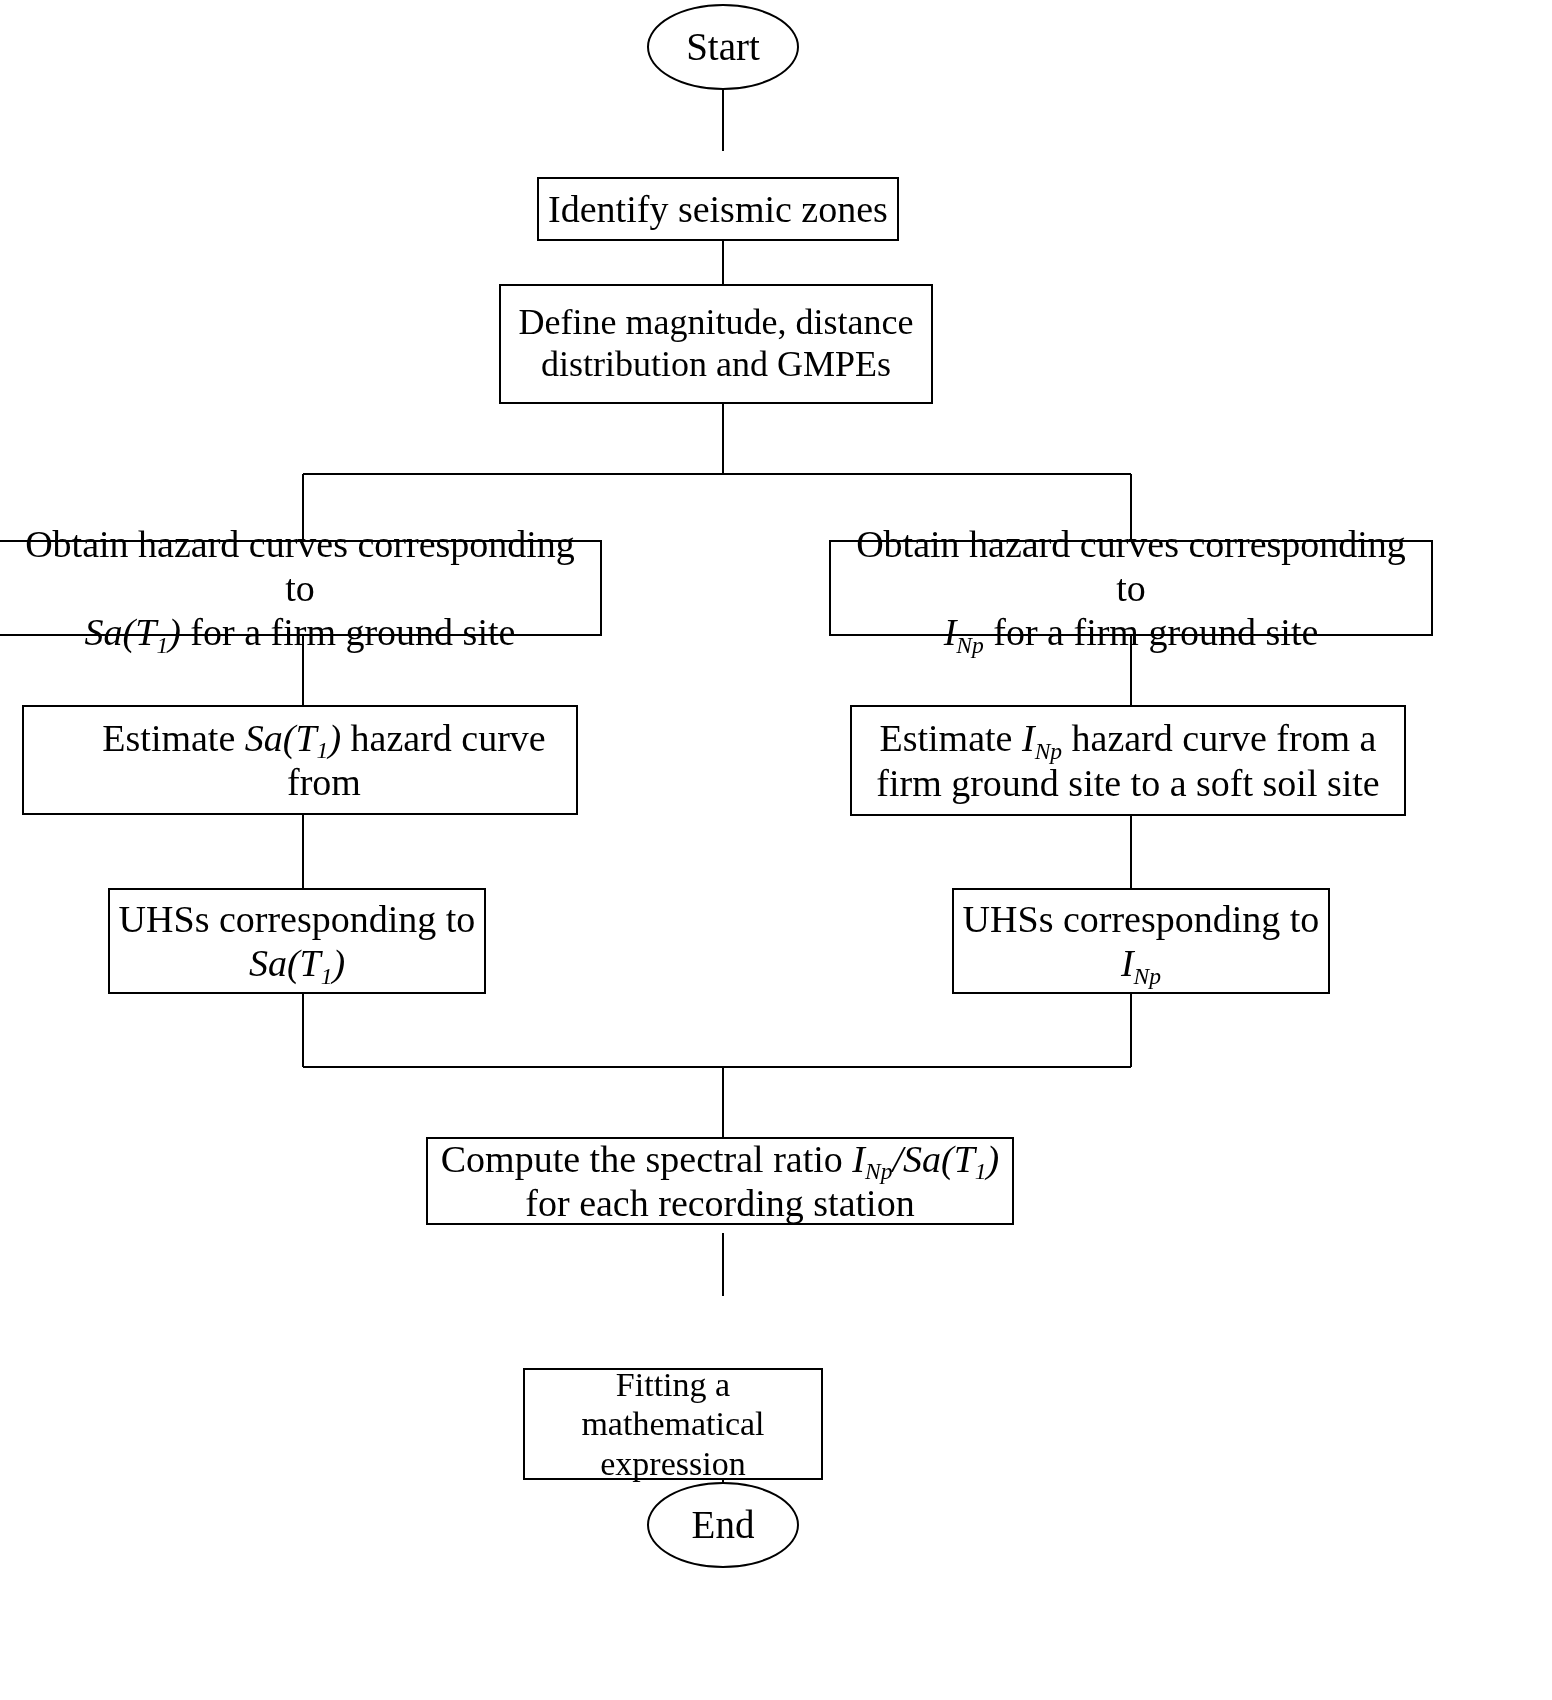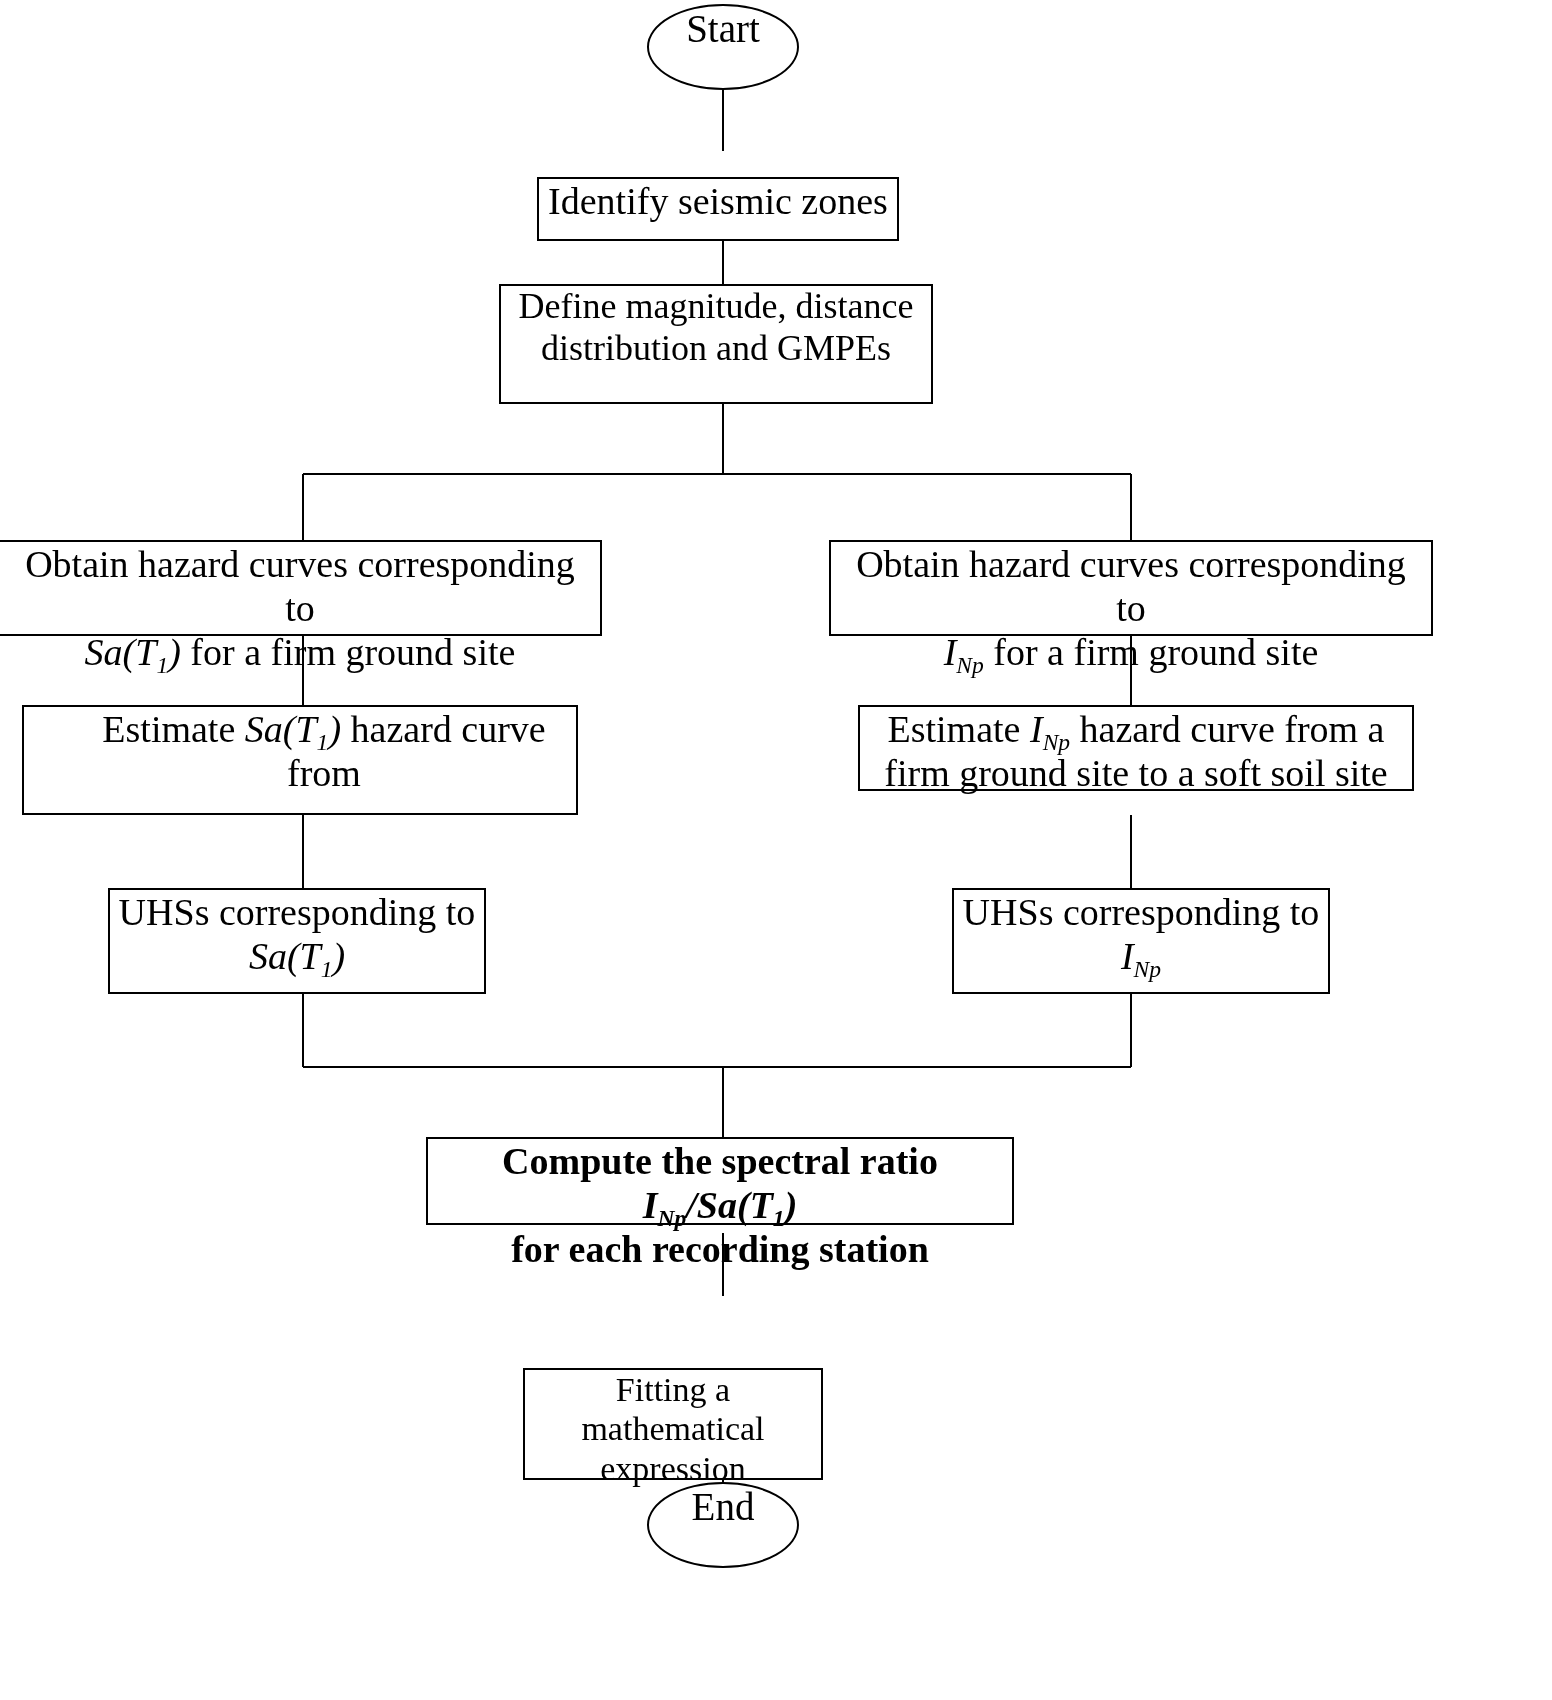--- a/index.html
+++ b/index.html
@@ -21,21 +21,21 @@
     left: 0;
     top: 0;
     width: 1552px;
     height: 1700px;
     pointer-events: none;
   }
   .node {
     position: absolute;
     box-sizing: border-box;
     display: flex;
-    align-items: flex-start;
+    align-items: center;
     justify-content: center;
     text-align: center;
     background: #ffffff;
     color: #000000;
     line-height: 1.16;
   }
   .box {
     border: 2px solid #000000;
   }
   .terminator {
@@ -59,24 +59,24 @@
     top: 0.32em;
     font-style: italic;
   }
   
   #n-start      { left: 647px;  top: 4px;    width: 152px; height: 86px;  font-size: 39px; }
   #n-zones      { left: 537px;  top: 151px;  width: 362px; height: 64px;  font-size: 38px; margin-top: 26px; }
   #n-define     { left: 499px;  top: 284px;  width: 434px; height: 120px; font-size: 36px; }
   #n-haz-left   { left: -2px;   top: 540px;  width: 604px; height: 96px;  font-size: 38px; }
   #n-haz-right  { left: 829px;  top: 540px;  width: 604px; height: 96px;  font-size: 38px; }
   #n-est-left   { left: 22px;   top: 705px;  width: 556px; height: 110px; font-size: 38px; padding-left: 48px; }
-  #n-est-right  { left: 850px;  top: 705px;  width: 556px; height: 86px; font-size: 38px; margin-left: 8px; }
+  #n-est-right  { left: 850px;  top: 705px;  width: 556px; height: 111px; font-size: 38px; }
   #n-uhs-left   { left: 108px;  top: 888px;  width: 378px; height: 106px; font-size: 38px; }
   #n-uhs-right  { left: 952px;  top: 888px;  width: 378px; height: 106px; font-size: 38px; }
-  #n-compute    { left: 426px;  top: 1137px; width: 588px; height: 88px;  font-size: 38px; font-weight: bold; }
+  #n-compute    { left: 426px;  top: 1137px; width: 588px; height: 88px;  font-size: 38px; }
   #n-fitting    { left: 523px;  top: 1368px; width: 300px; height: 112px; font-size: 34px; }
   #n-end        { left: 647px;  top: 1482px; width: 152px; height: 86px;  font-size: 39px; }
 </style>
 </head>
 <body>
 
 <div id="canvas">
 
   <svg class="wires" viewBox="0 0 1552 1700" xmlns="http://www.w3.org/2000/svg">
     <g stroke="#000000" stroke-width="2.2" fill="none" shape-rendering="crispEdges">

